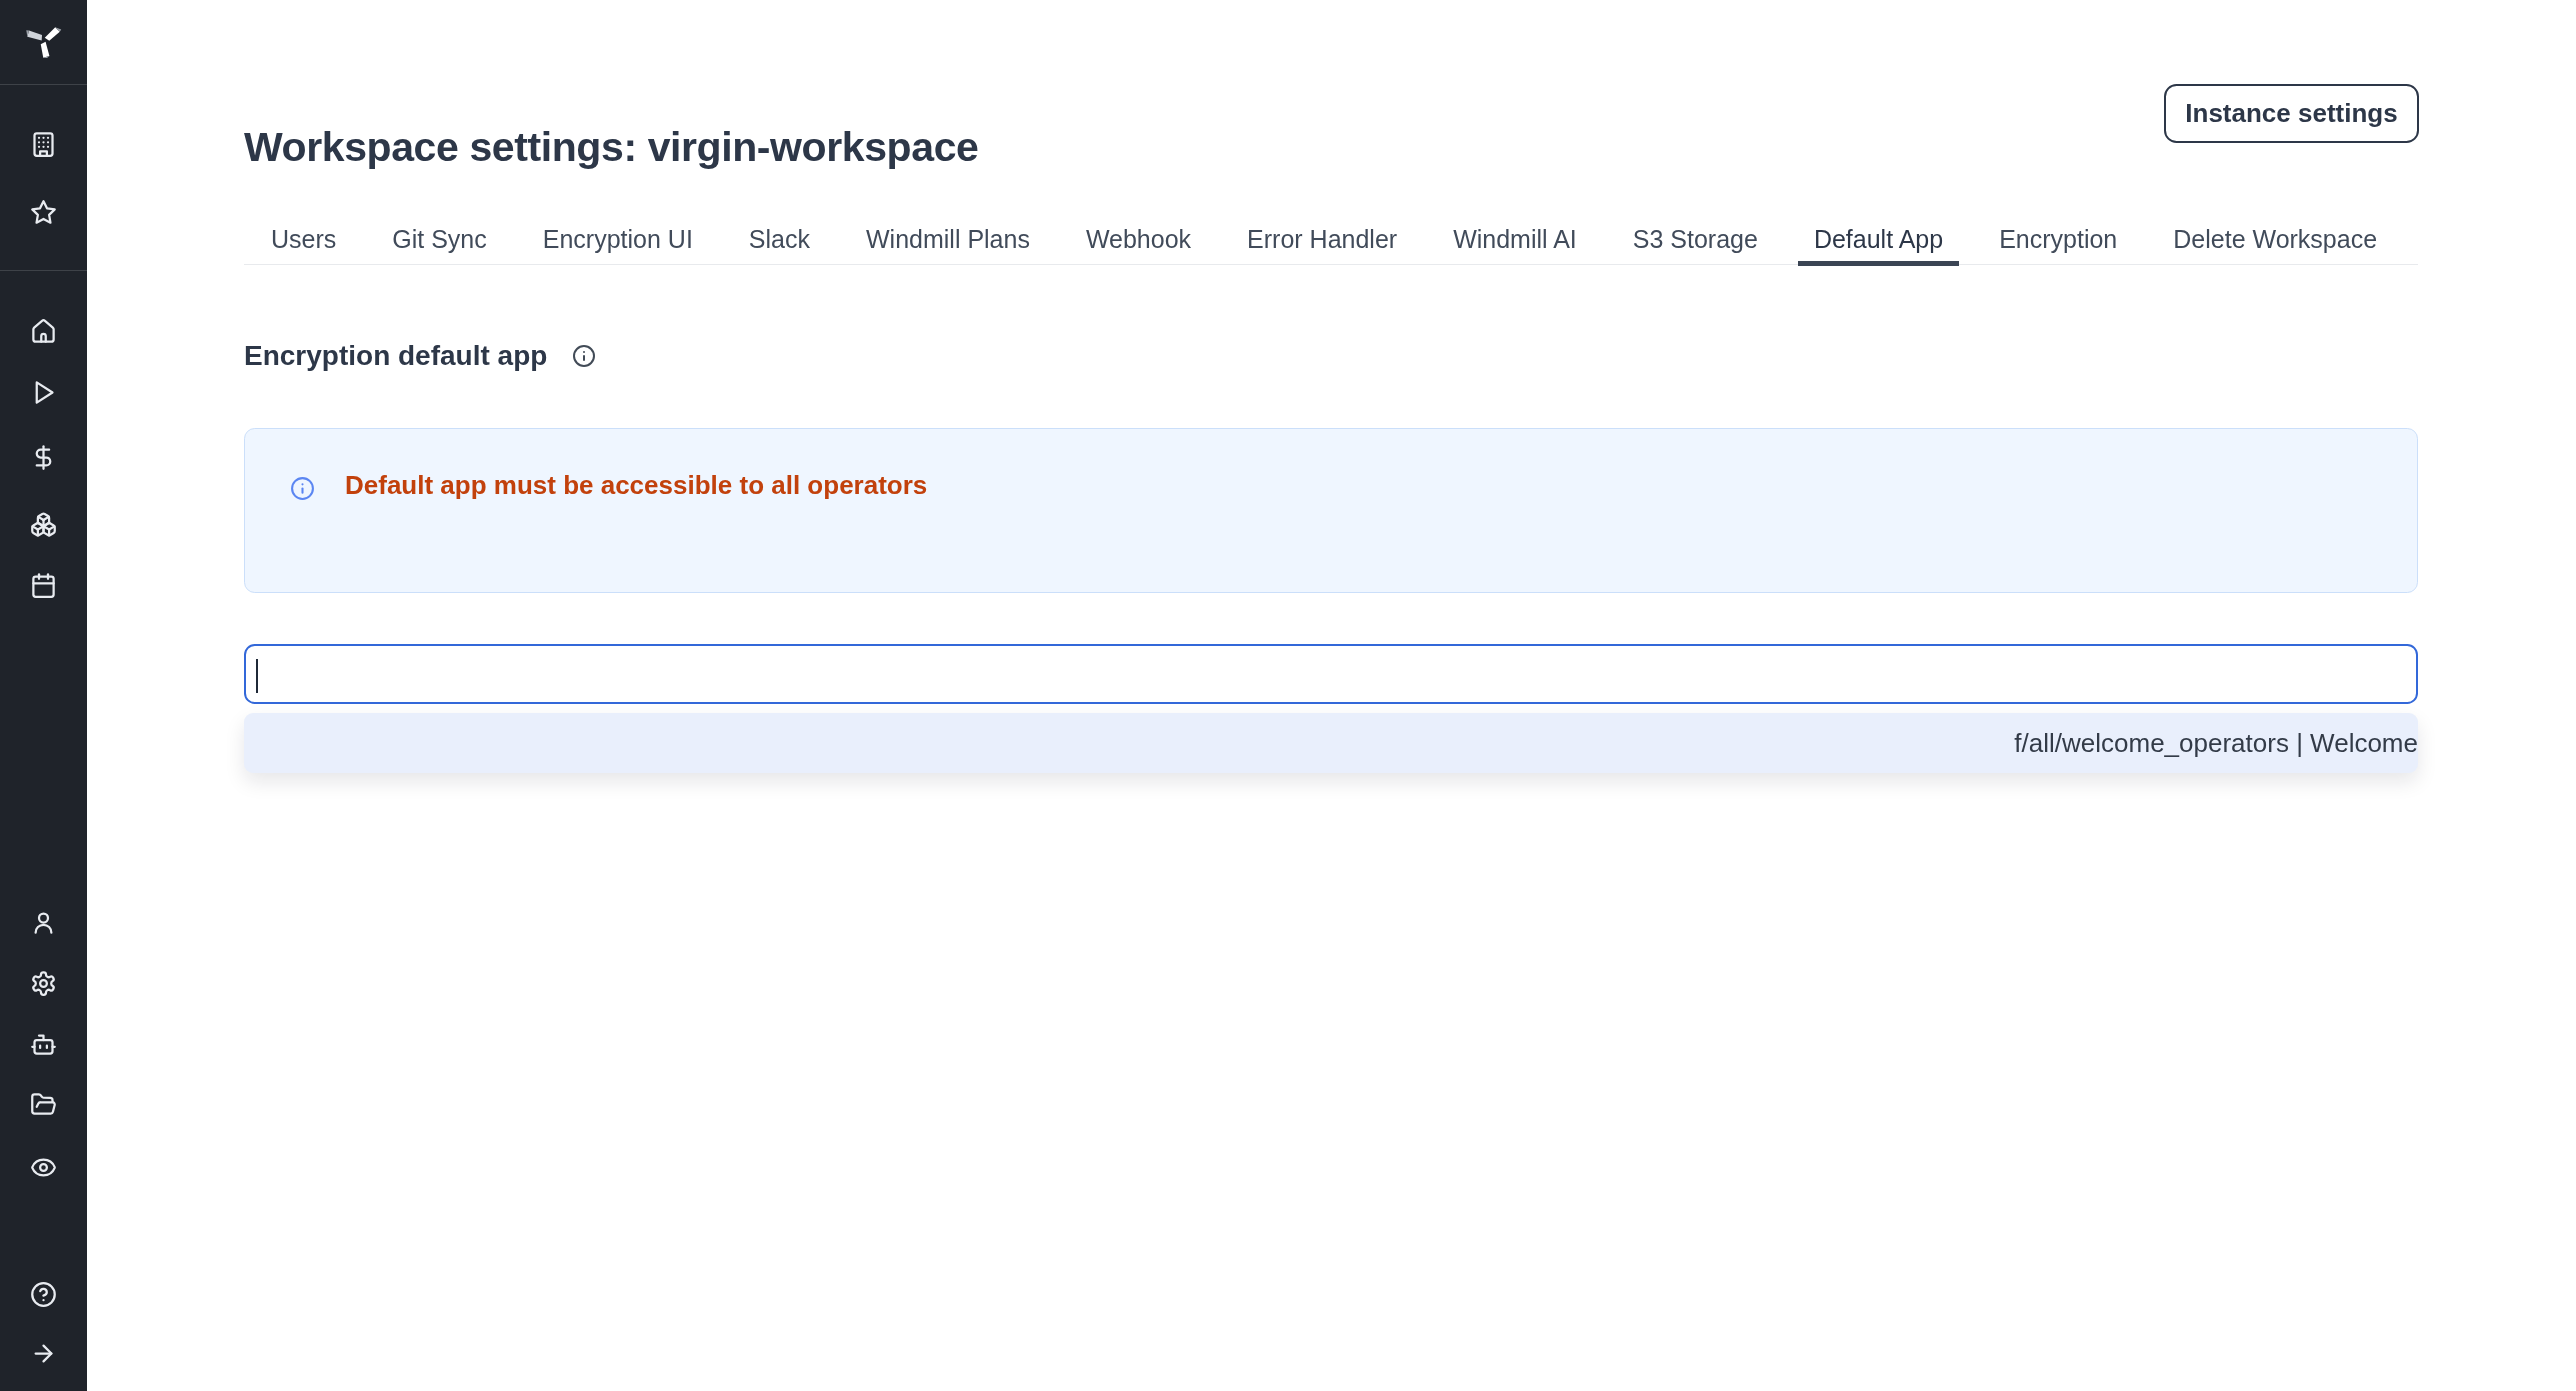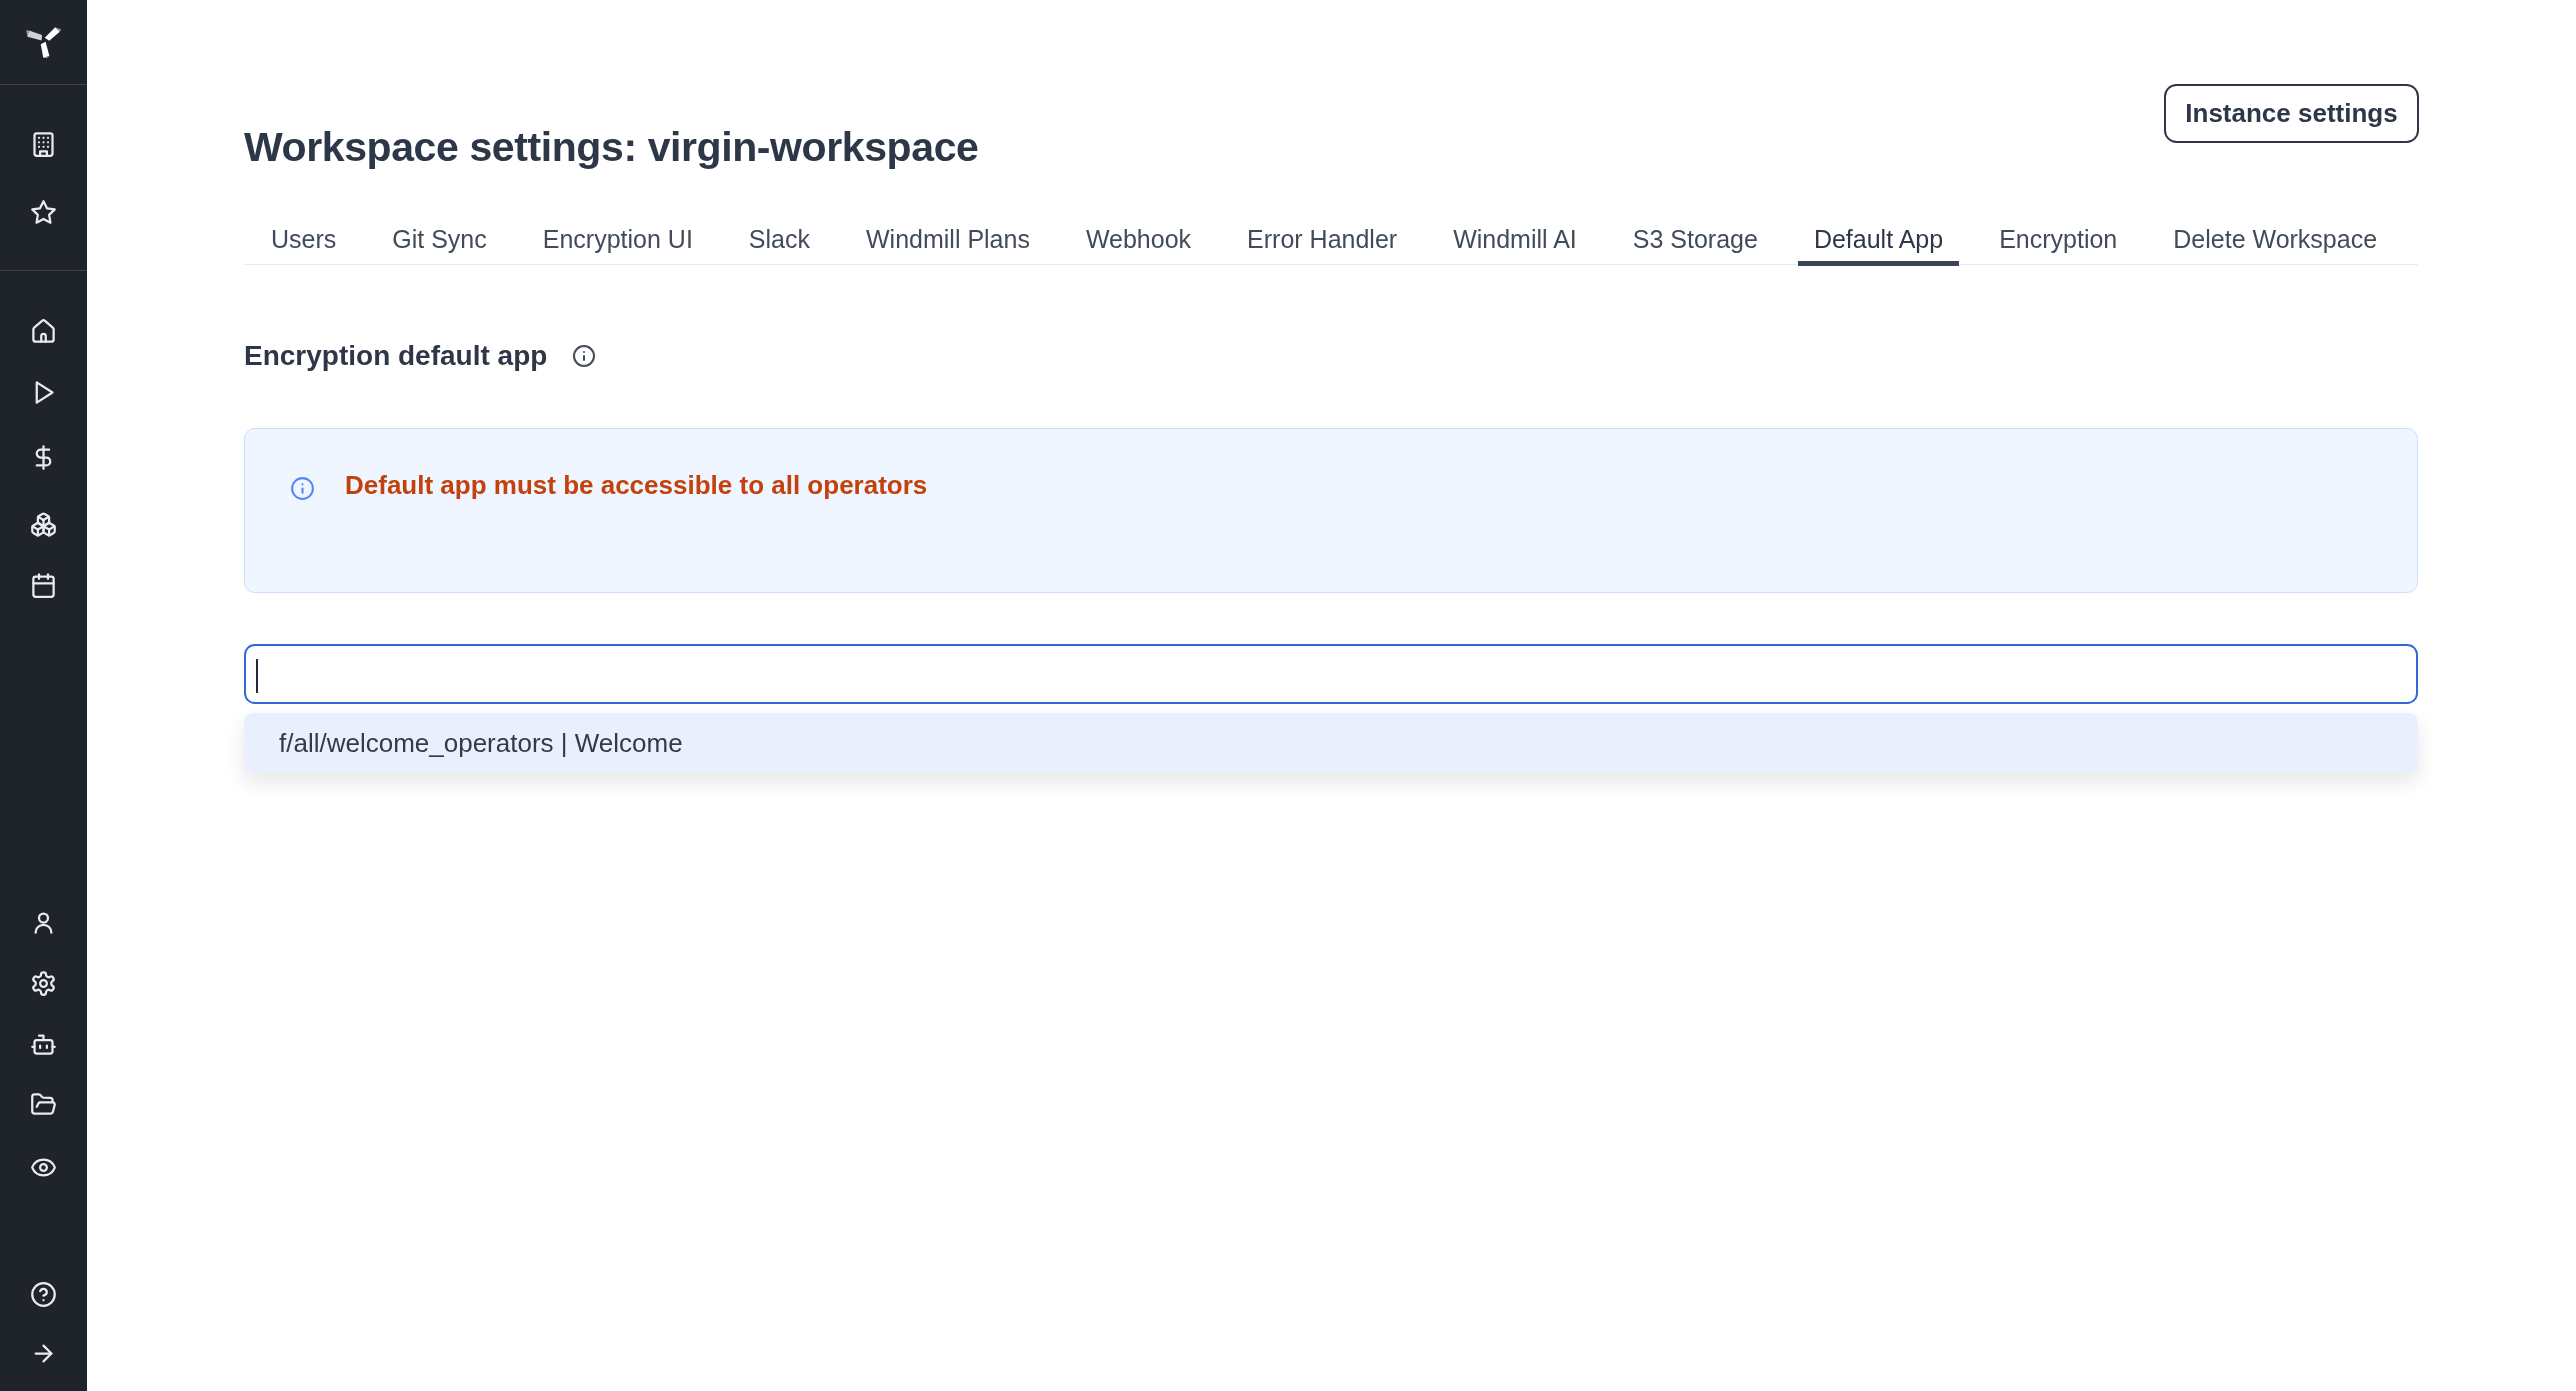--- a/index.html
+++ b/index.html
@@ -37,21 +37,21 @@
   .alert-body{position:absolute;left:100px;top:98px;font-size:26px;color:#2450d0;}
   
   .picker{position:absolute;left:244px;top:644px;width:2174px;height:60px;box-sizing:border-box;
     border:2.2px solid #3368d9;border-radius:10.7px;background:#fff;}
   .picker input{position:absolute;left:14.3px;top:1.8px;width:2129px;height:52px;border:none;outline:none;
     font-size:27px;color:#2d3748;font-family:"Liberation Sans",sans-serif;background:transparent;}
   .picker input::placeholder{color:#737d8c;opacity:1;}
   .caret{position:absolute;left:9.8px;top:12.5px;width:2.2px;height:34px;background:#1f2937;}
   
   .dropdown{position:absolute;left:244px;top:713px;width:2174px;height:60px;box-sizing:border-box;border-radius:9px;
-    background:#e9effc;box-shadow:0 9px 19.7px rgba(15,23,42,0.10);display:flex;align-items:center;padding-left:35px;cursor:pointer;}
+    background:#e9effc;box-shadow:0 9px 19.7px rgba(15,23,42,0.10);display:flex;align-items:center;padding-left:35px;cursor:pointer;justify-content:flex-end;}
   .dropdown .opt{font-size:26px;color:#333b48;}
 </style>
 </head>
 <body>
 
 <aside class="sidebar">
 
   <div class="snav" style="top:21.5px;">
     <svg width="36" height="36" viewBox="0 0 48 48">
       <g transform="translate(24 24)">

